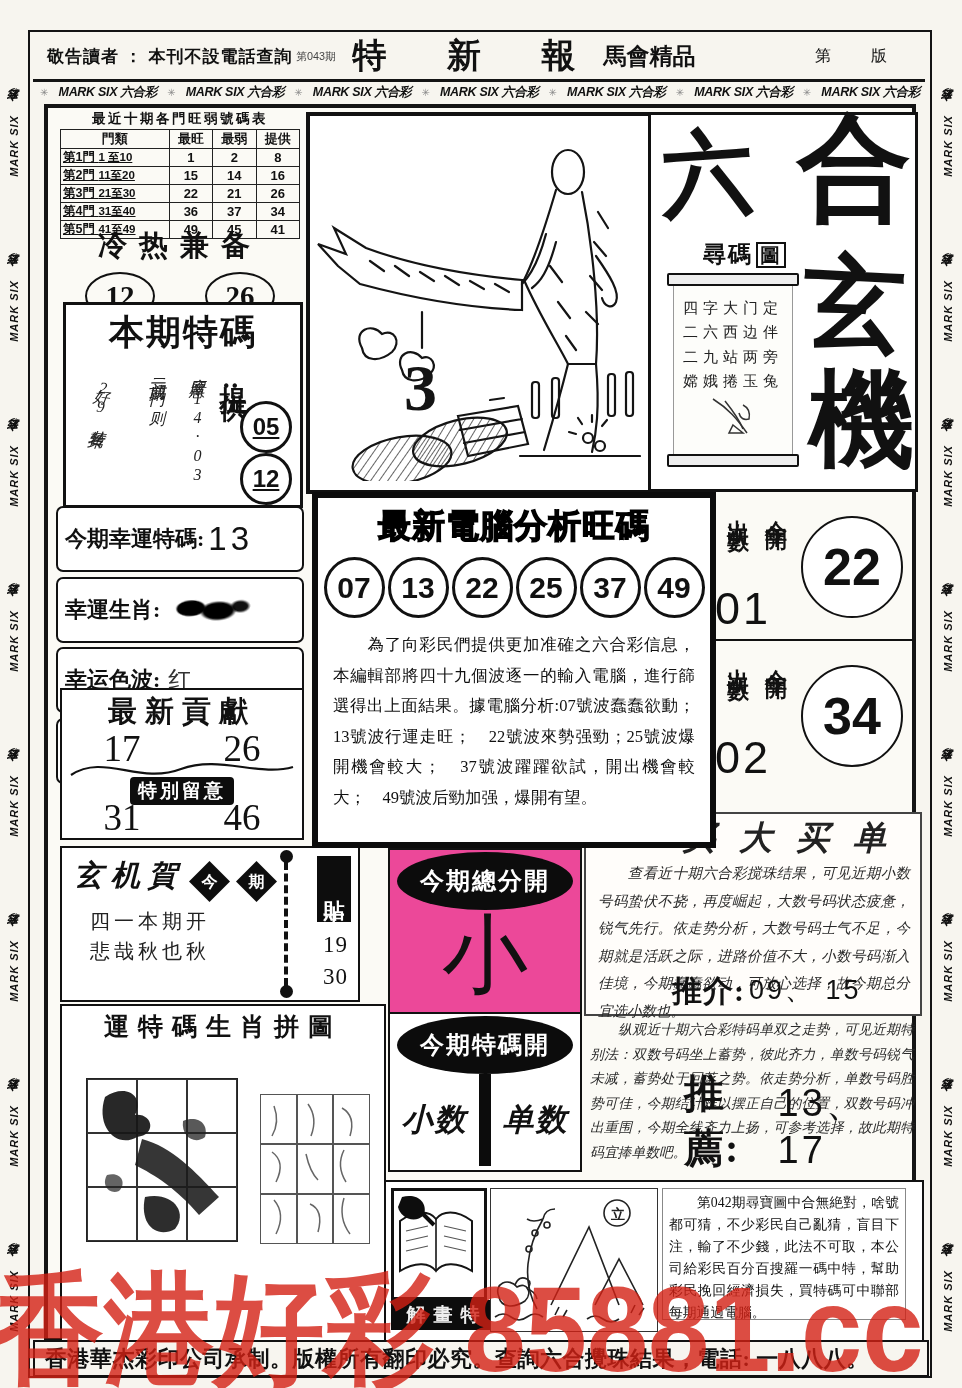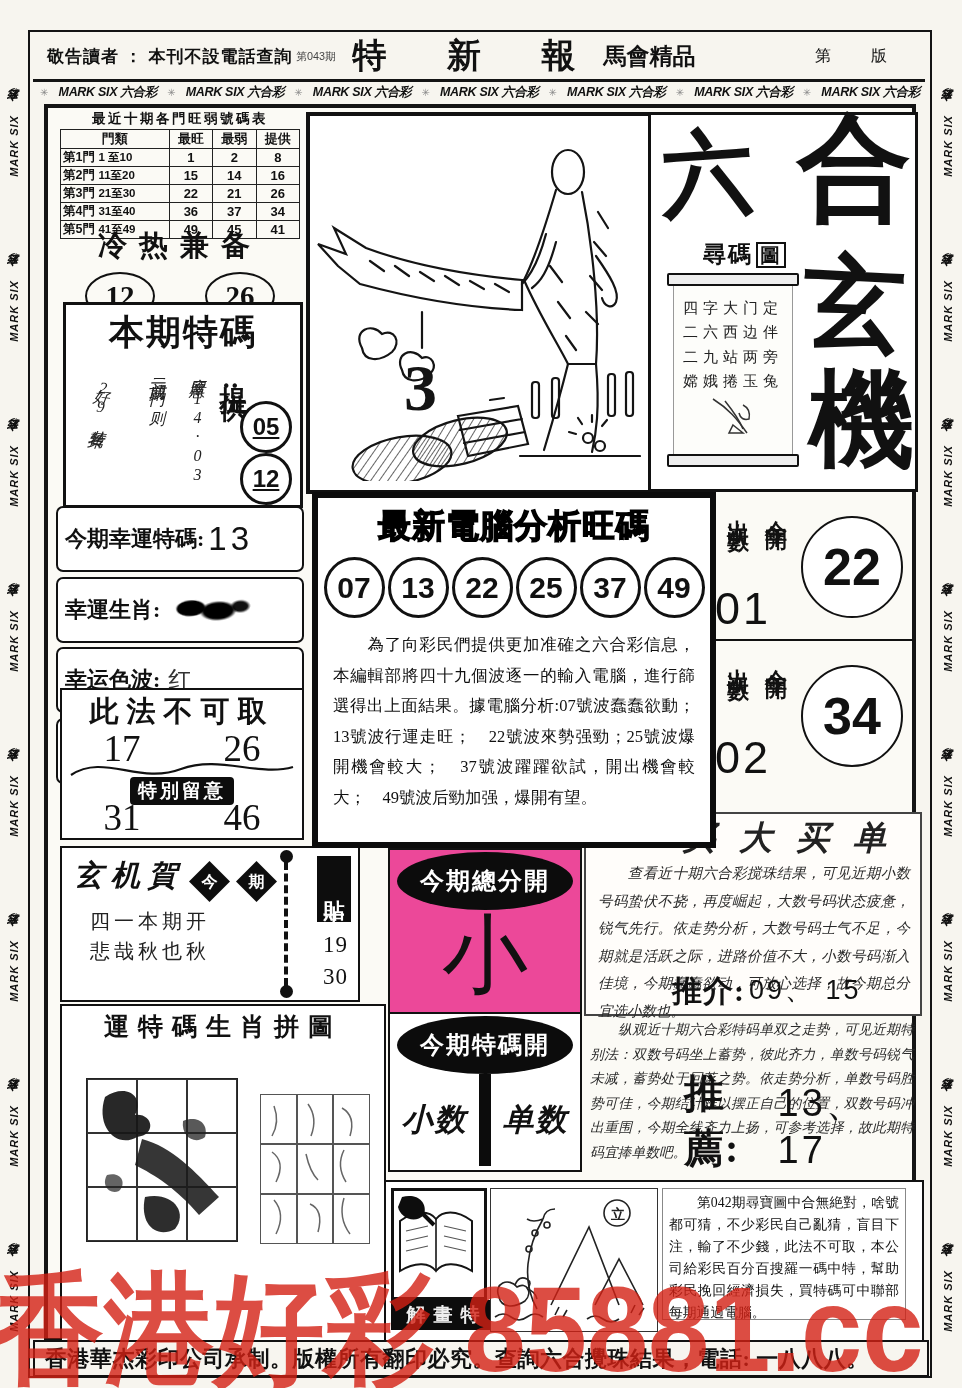--- a/index.html
+++ b/index.html
@@ -21,21 +21,21 @@
   .brand-item{font:italic 800 12.5px "Liberation Sans",sans-serif;letter-spacing:-.3px;white-space:nowrap;}
   .brand-star{color:#888;font-size:10px;}
   .side{width:26px;top:108px;height:1224px;display:flex;flex-direction:column;justify-content:space-between;align-items:center;}
   .side-l{left:1px;} .side-r{left:935px;}
   .side-item{writing-mode:vertical-rl;transform:rotate(180deg);font:italic 800 11px "Liberation Sans",sans-serif;white-space:nowrap;letter-spacing:1px;}
   
   .hot-table{left:60px;top:110px;width:240px;background:#fbfaf5;}
   .ht-title{font:800 13.5px "Liberation Sans",sans-serif;text-align:center;letter-spacing:2.5px;margin-bottom:1px;}
   .hot-table table{width:100%;border-collapse:collapse;font:700 13px "Liberation Sans",sans-serif;}
   .hot-table th,.hot-table td{border:1.6px solid #222;padding:0 2px;text-align:center;height:17px;}
-  .gate-cell{text-align:left!important;white-space:nowrap;font-size:12.5px;}
+  .gate-cell{text-align:left!important;white-space:nowrap;font-size:12.5px;text-decoration:underline;}
   .gate-cell .rng{font-size:11.5px;}
   
   .cold-hot{left:60px;top:226px;width:240px;text-align:center;}
   .ch-title{font:700 29px serif;letter-spacing:12px;white-space:nowrap;}
   .ch-row{display:flex;justify-content:space-around;margin-top:6px;}
   .ellipse{width:66px;height:44px;border:2.5px solid #111;border-radius:50%;display:flex;align-items:center;justify-content:center;font:600 29px serif;}
   
   .special{left:63px;top:302px;width:234px;height:200px;border:3px solid #111;background:#fff;}
   .sp-title{font:900 35px serif;text-align:center;letter-spacing:2px;margin-top:4px;}
   .sp-col{position:absolute;writing-mode:vertical-rl;text-orientation:upright;font:16px serif;color:#222;letter-spacing:2px;}
@@ -277,21 +277,21 @@
       <span class="lk-label">幸运色波:</span>
       <span class="lk-val">红</span>
     </div>
     <div class="lk-row">
       <span class="lk-label">幸運波段:</span>
       <span class="lk-val-range">10-19</span>
     </div>
   </div>
 
   <div class="abs contrib">
-    <div class="ct-title">此法不可取</div>
+    <div class="ct-title">最新貢獻</div>
     <div class="ct-nums">
       <span>17</span>
       <span>26</span>
     </div>
     <svg class="ct-wave" width="226" height="24" viewBox="0 0 226 24">
       <path d="M2,16 C35,-6 70,26 112,10 C150,-4 190,18 224,8" fill="none" stroke="#111" stroke-width="2.2"></path>
     </svg>
     <span class="ct-badge">特別留意</span>
     <div class="ct-nums2">
       <span>31</span>

